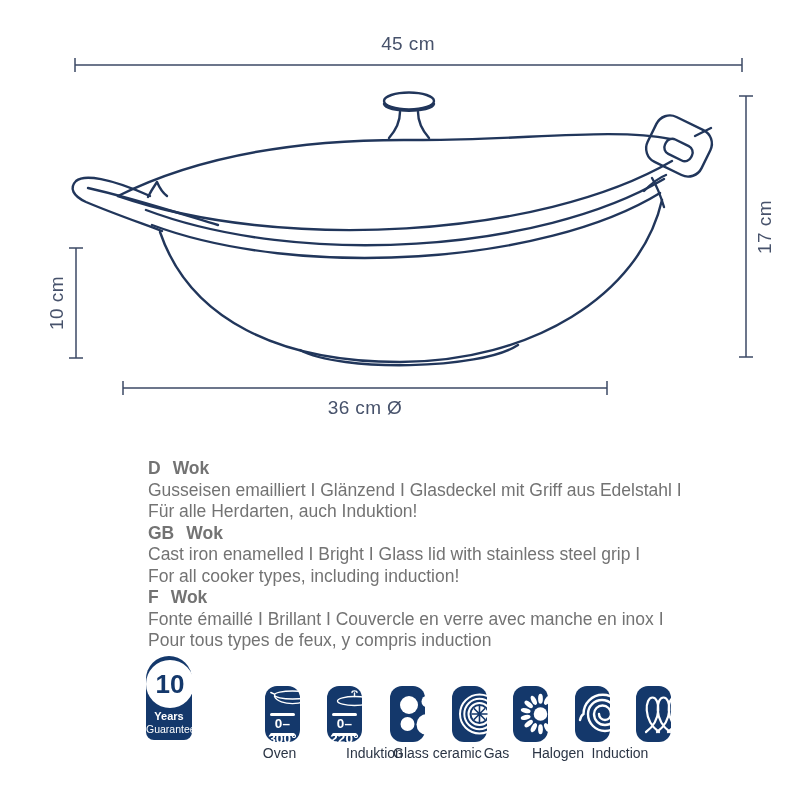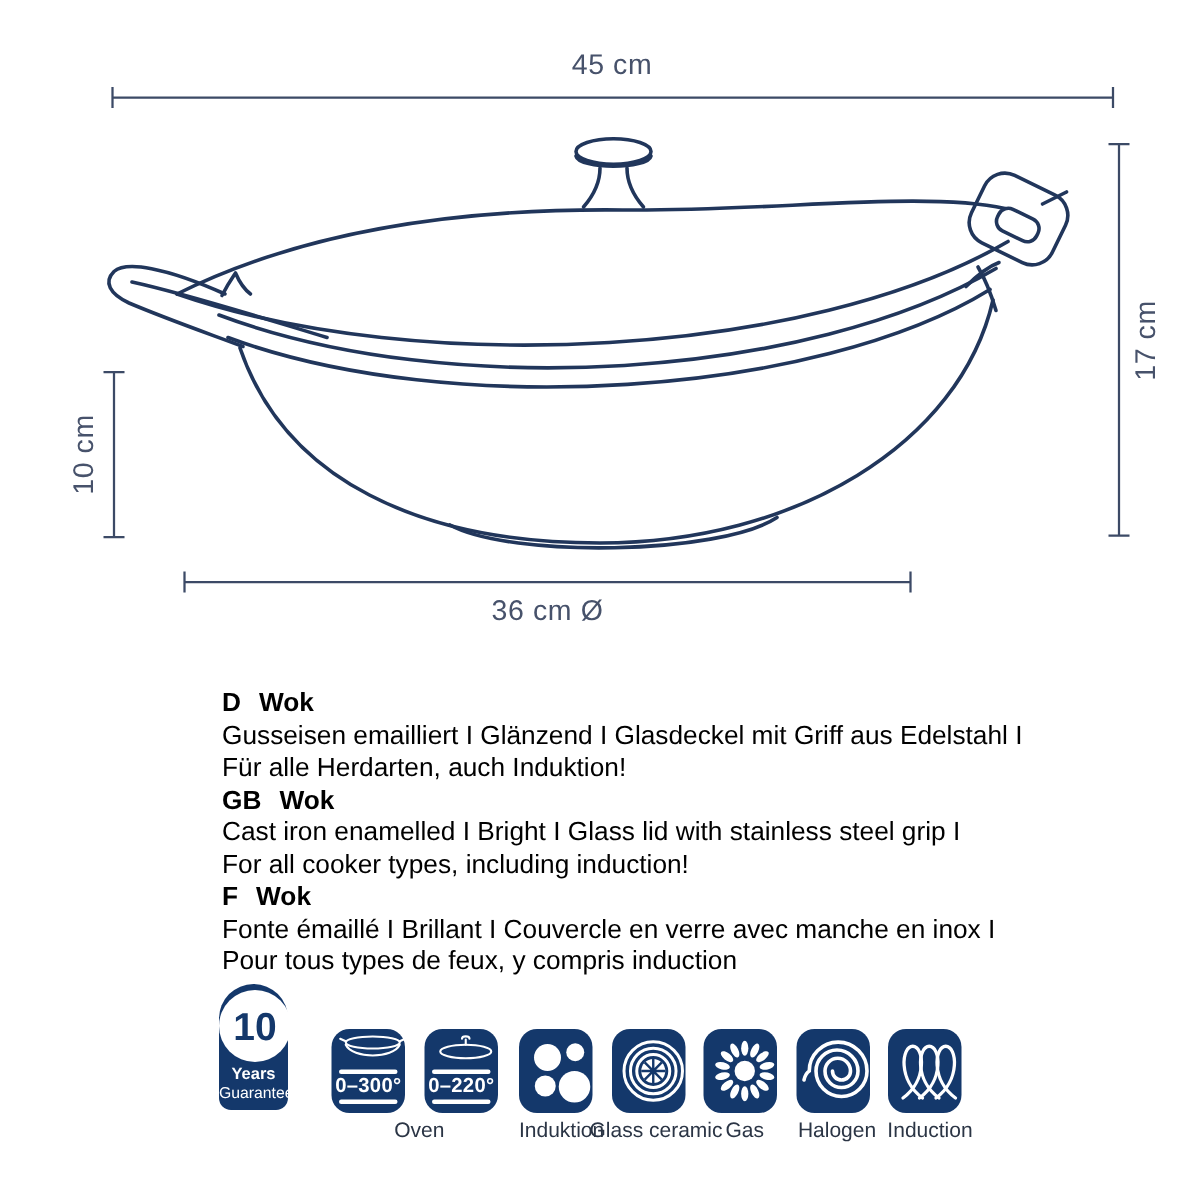--- a/index.html
+++ b/index.html
@@ -18,41 +18,41 @@
   .dim.vert { width:120px; height:24px; line-height:24px; transform:rotate(-90deg); }
 
   .capacity {
     position:absolute; left:340px; top:289px; width:140px; text-align:center;
     color:#1e3256; font-size:30px; letter-spacing:2px; white-space:nowrap;
   }
 
   
   .desc {
     position:absolute; left:148px; top:458px; width:580px;
-    color:#000000; font-size:17.5px; line-height:21.5px;
+    color:#737373; font-size:17.5px; line-height:21.5px;
   }
   .desc .hdr { font-weight:bold; }
   .desc .hdr .prod { margin-left:12px; }
 
   
   .badge {
     position:absolute; left:146px; top:656px; width:46px; height:84px;
     background:#14386b; border-radius:26px 26px 9px 9px; text-align:center;
   }
   .badge-circle {
     width:48px; height:48px; border-radius:50%; background:#fff;
     margin:4px auto 0; display:flex; align-items:center; justify-content:center;
   }
   .badge-years-num { color:#14386b; font-size:26px; font-weight:bold; }
   .badge-w1 { color:#fff; font-size:11px; font-weight:bold; margin-top:2px; }
   .badge-w2 { color:#fff; font-size:10.5px; margin-top:1px; }
 
   .tile {
-    position:absolute; top:686px; width:49px; height:56px;
-    background:#14386b; border-radius:12px;
+    position:absolute; top:686px; width:35px; height:56px;
+    background:#14386b; border-radius:12px;margin-left:44px;
   }
   .tile .mini-icon { position:absolute; top:3px; left:5px; }
   .tile .bar { position:absolute; left:5px; right:5px; height:2.5px; background:#fff; border-radius:2px; }
   .tile .bar1 { top:27px; } .tile .bar2 { top:47px; }
   .tile .temp {
     position:absolute; left:0; right:0; top:30px; text-align:center;
     color:#fff; font-size:13.5px; font-weight:bold; letter-spacing:0.2px;
   }
   .feat-label {
     position:absolute; top:745px; color:#2b3545; font-size:14px;

